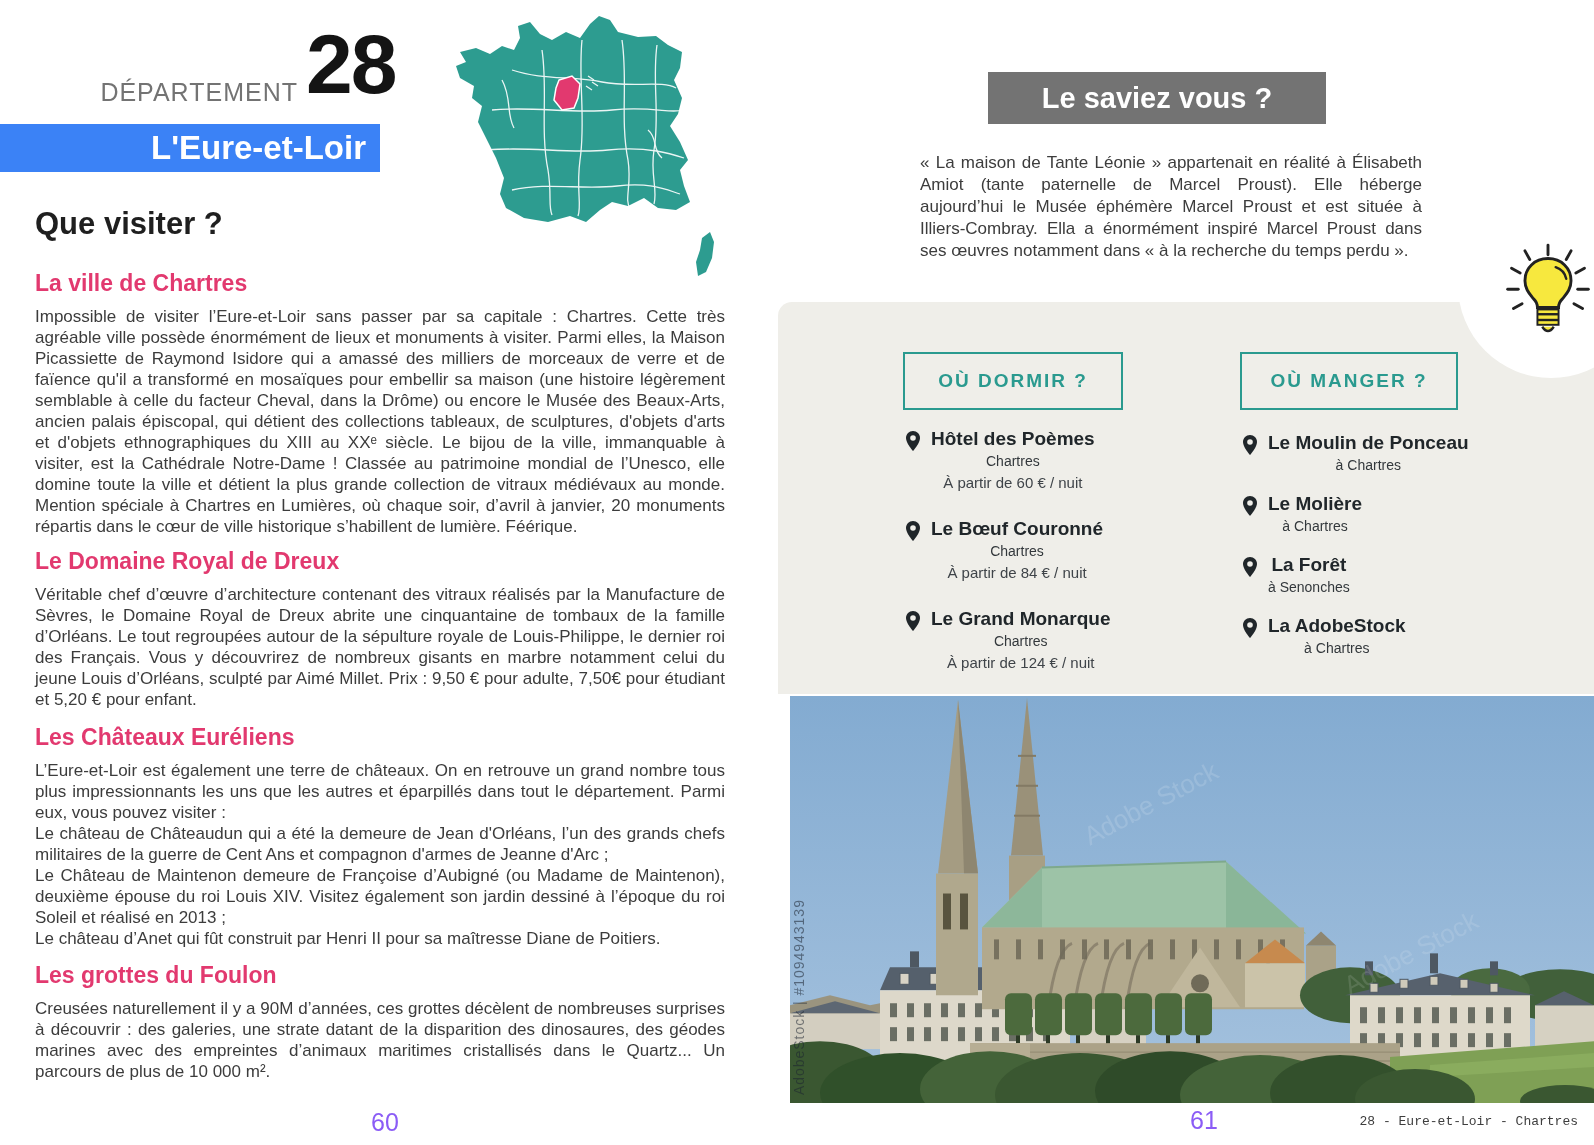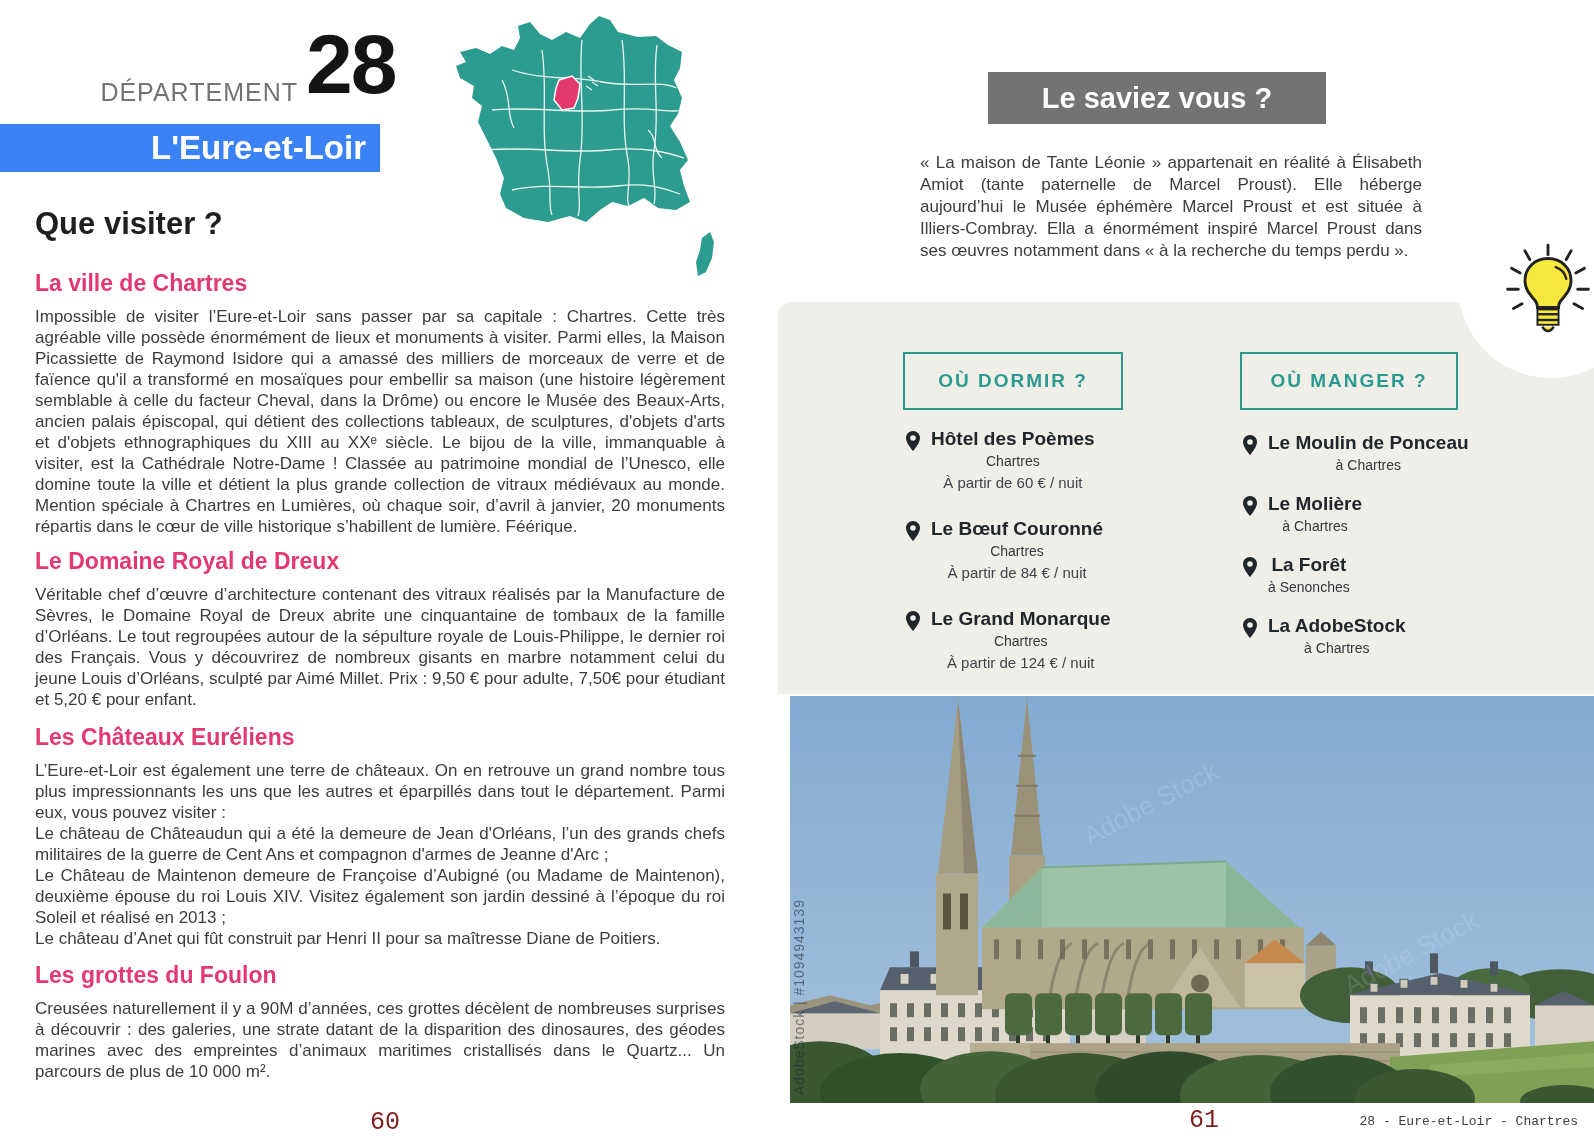--- a/index.html
+++ b/index.html
@@ -9,21 +9,21 @@
   
   .dept-label{left:0;top:78px;width:298px;text-align:right;font-size:25px;letter-spacing:1px;color:#737373;}
   .dept-num{left:306px;top:22px;font-size:84px;font-weight:bold;line-height:1;color:#141414;letter-spacing:-2px;}
   .banner{left:0;top:124px;width:380px;height:48px;background:#3b82f6;color:#fff;font-size:33px;font-weight:bold;
           text-align:right;line-height:48px;padding-right:14px;box-sizing:border-box;}
   .page-title{left:35px;top:206px;font-size:31px;font-weight:bold;color:#1f1f1f;}
   .map{left:452px;top:10px;width:284px;height:286px;}
   
   .h2{position:absolute;left:35px;width:690px;font-size:23px;font-weight:bold;color:#e2396f;}
   .body-txt{position:absolute;left:35px;width:690px;font-size:17px;line-height:21px;text-align:justify;color:#3c3c3c;}
-  .pagenum{font-size:25px;color:#7f1d1d;width:80px;text-align:center;font-family:Liberation Mono, monospace;}
+  .pagenum{font-size:25px;color:#8b5cf6;width:80px;text-align:center;}
   
   .dyk-box{left:988px;top:72px;width:338px;height:52px;background:#737373;color:#fff;font-size:29px;font-weight:bold;
            text-align:center;line-height:52px;}
   .dyk-text{left:920px;top:152px;width:502px;font-size:17px;line-height:22px;text-align:justify;color:#3c3c3c;}
   .panel{left:778px;top:302px;width:816px;height:392px;background:#efeee9;border-top-left-radius:14px;}
   .bulb-circle{left:1458px;top:192px;width:186px;height:186px;border-radius:50%;background:#ffffff;}
   .bulb-svg{left:1500px;top:243px;width:96px;height:106px;}
   .teal-box{height:58px;border:2px solid #2a9a8f;color:#2a9a8f;font-weight:bold;font-size:19px;letter-spacing:2px;
             text-align:center;line-height:54px;box-sizing:border-box;}
   .dormir-box{left:903px;top:352px;width:220px;}

